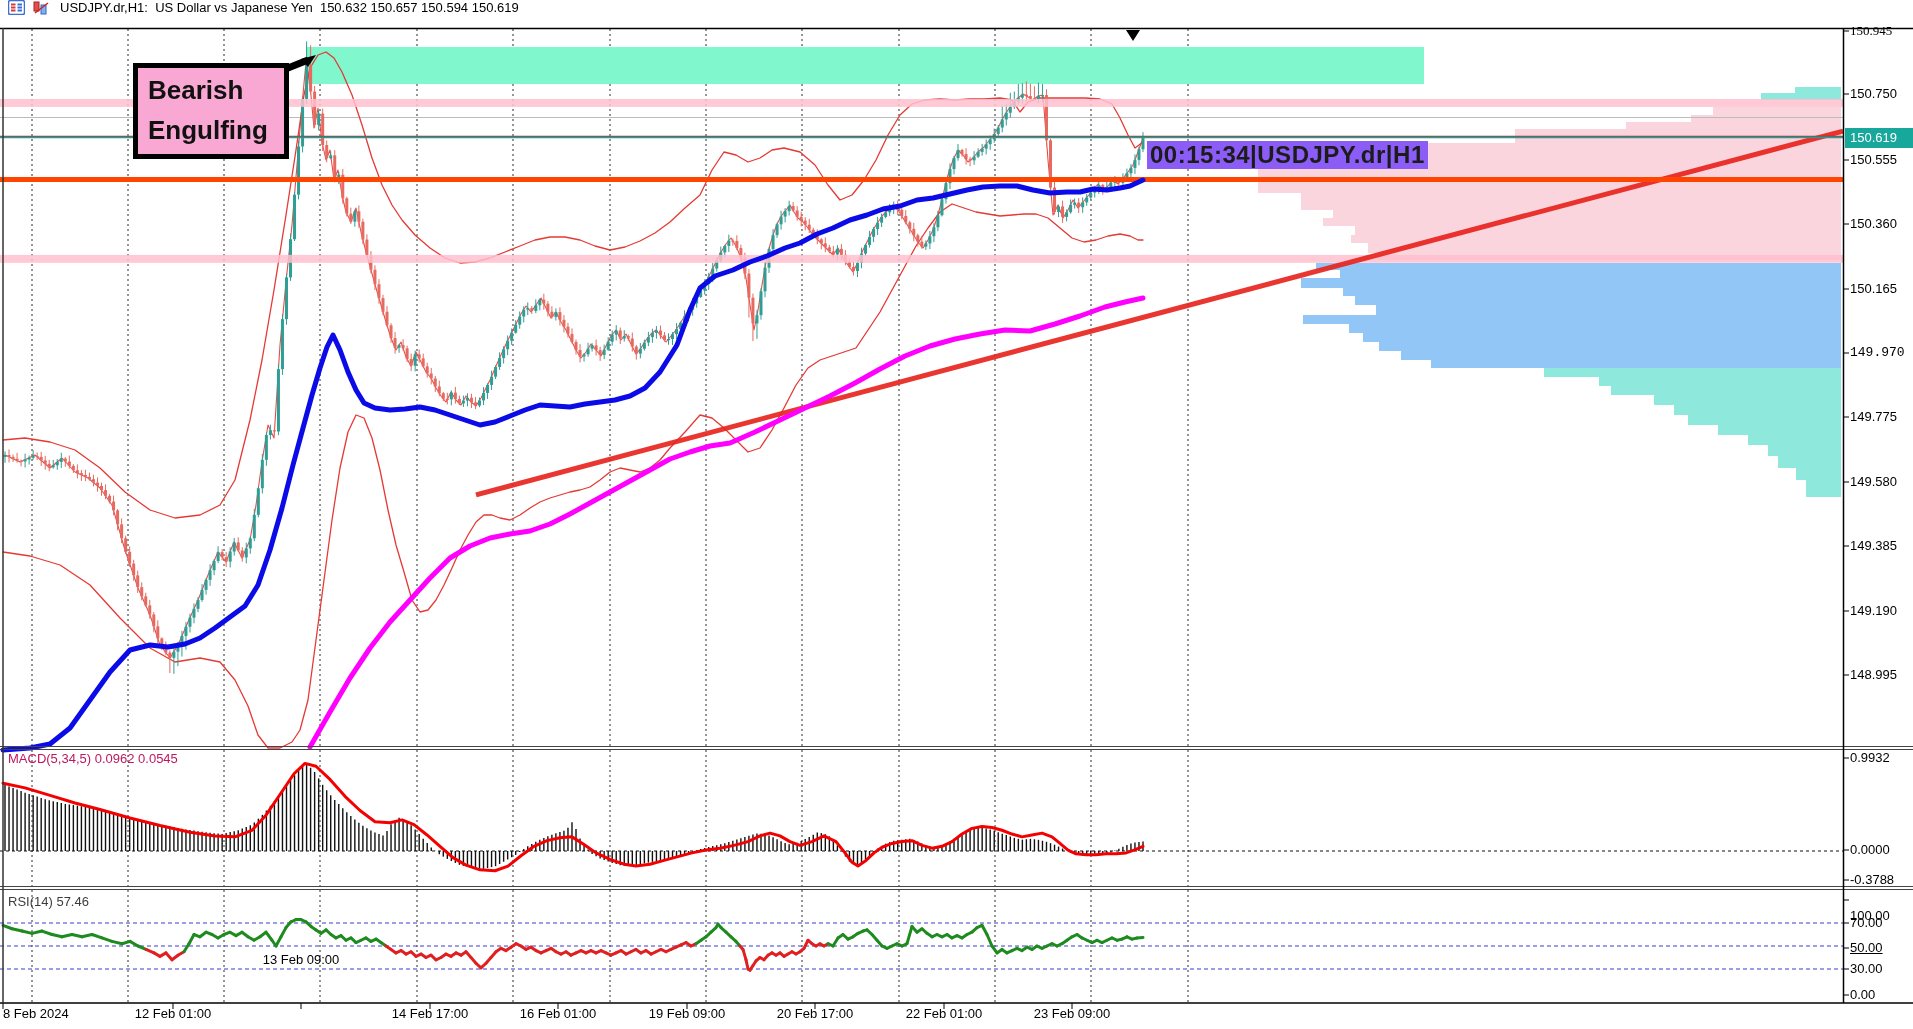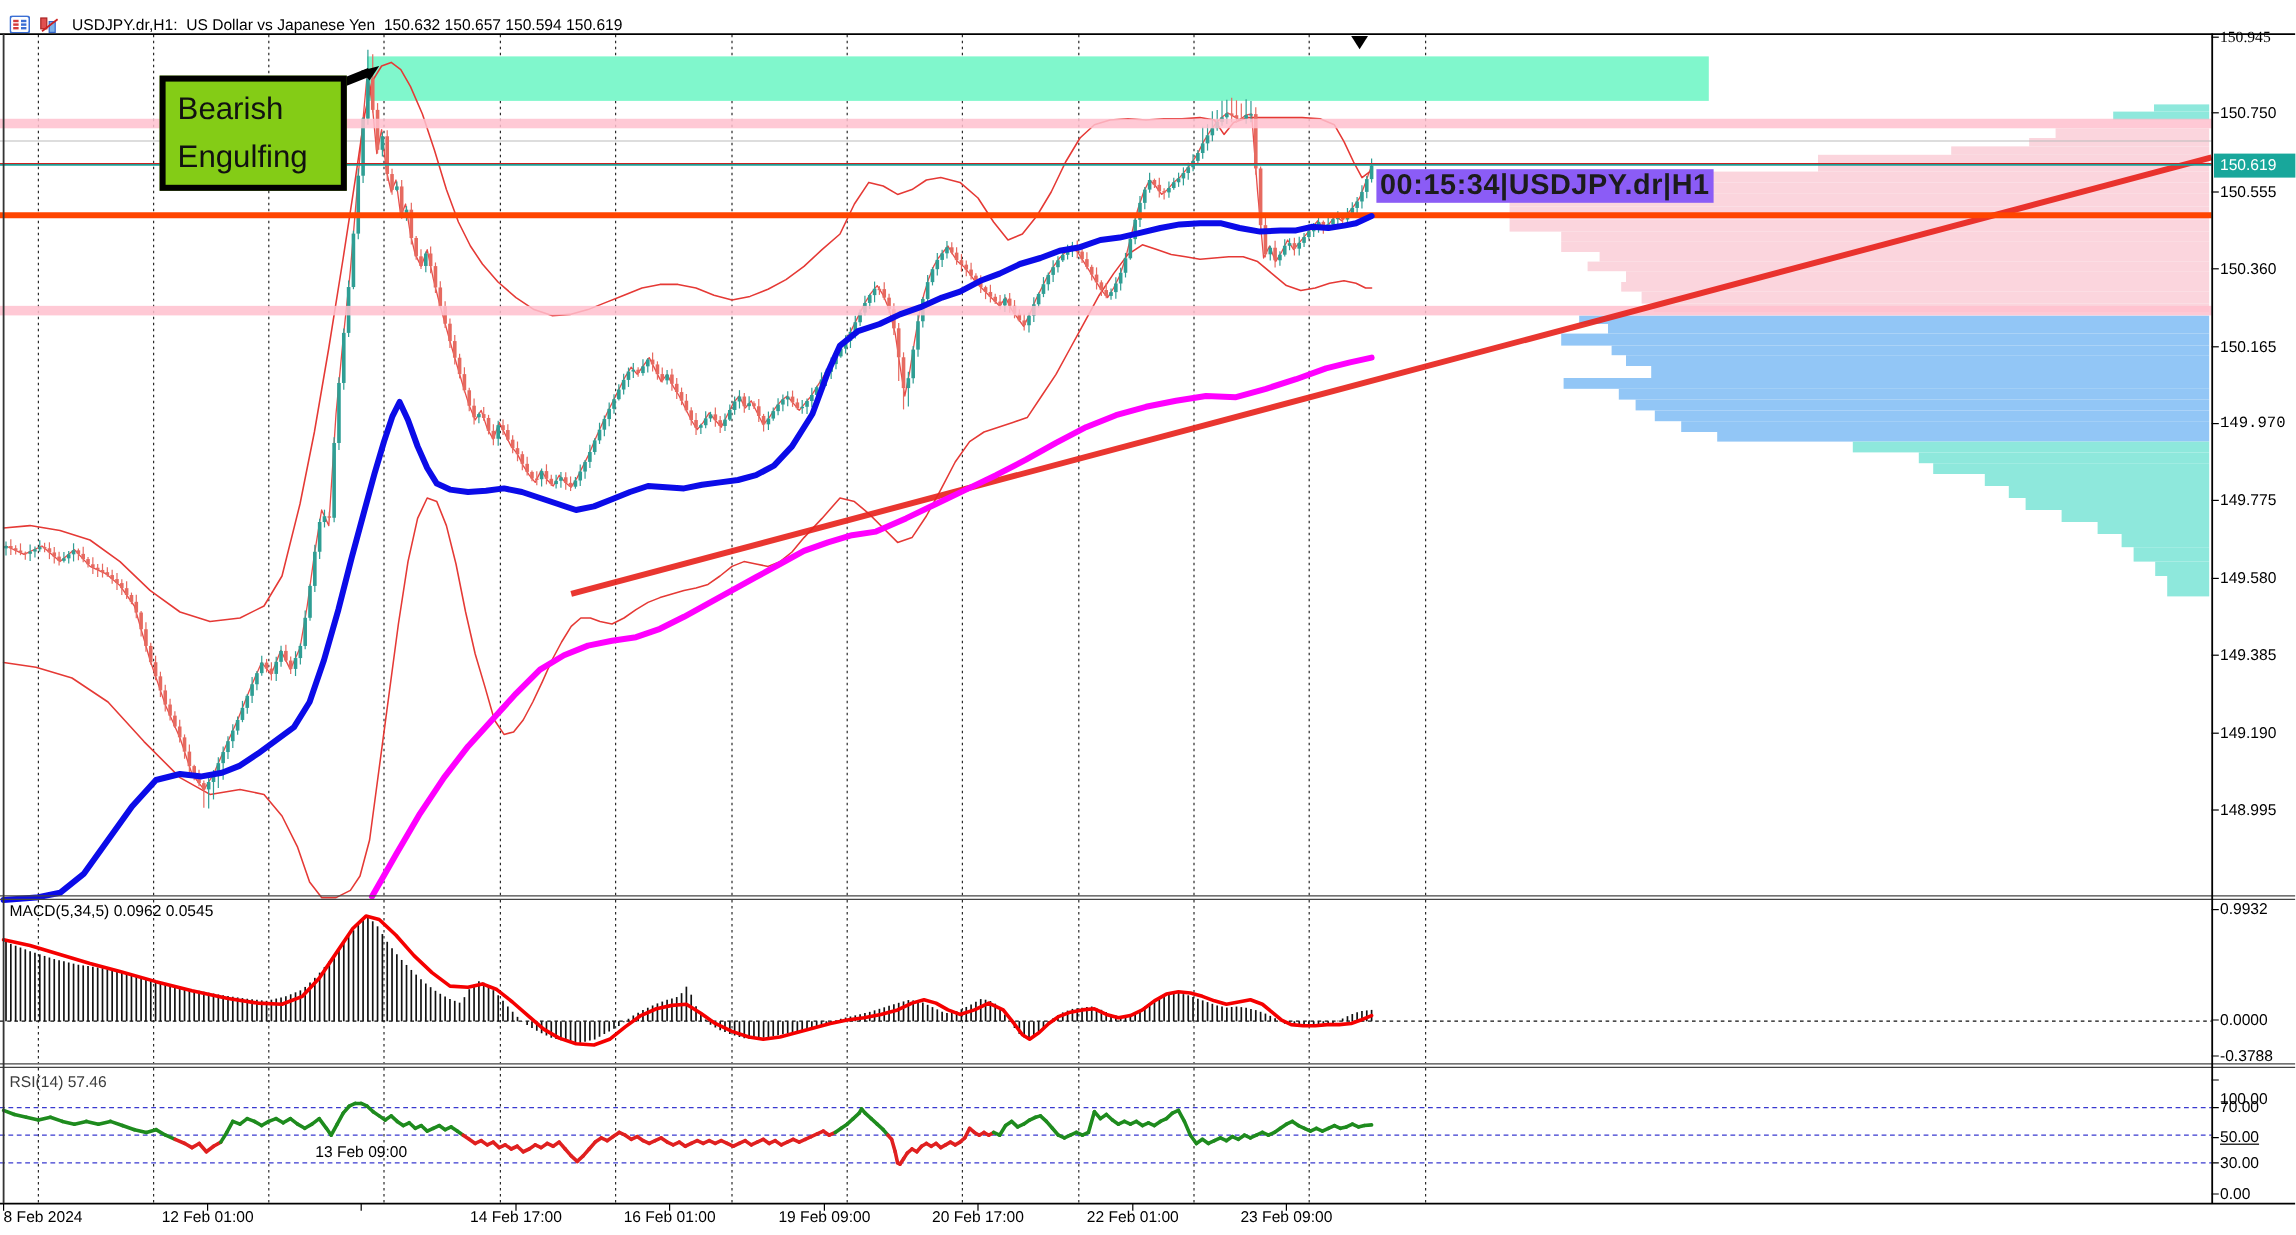--- a/index.html
+++ b/index.html
@@ -1,30 +1,30 @@
 <!DOCTYPE html>
 <html><head>
 <meta charset="utf-8">
 <style>
   html,body{margin:0;padding:0;background:#fff;}
   #screen{position:relative;width:1913px;height:1029px;background:#fff;overflow:hidden;
           font-family:"Liberation Sans",sans-serif;}
   .abs{position:absolute;}
-  #header{left:0;top:0;width:1913px;height:28px;background:#fff;display:flex;align-items:flex-end;}
+  #header{left:0;top:0;width:1913px;height:28px;background:#fff;display:flex;align-items:flex-start;}
   #header .ttl{font-size:13px;color:#000;margin-left:10px;white-space:pre;}
   .hicon{width:17px;height:15px;margin-left:8px;display:inline-block;}
   #chart-svg{left:0;top:0;}
   .lbl{position:absolute;font-size:13px;color:#000;white-space:nowrap;}
-  #bearish-box{left:133px;top:63px;width:136px;height:84px;border:5px solid #000;background:#84cc16;
-    font-weight:normal;font-size:26px;line-height:40px;padding:2px 0 0 10px;color:#111;z-index:6;}
+  #bearish-box{left:133px;top:63px;width:136px;height:84px;border:5px solid #000;background:#f9a8d4;
+    font-weight:bold;font-size:26px;line-height:40px;padding:2px 0 0 10px;color:#111;z-index:6;}
   #countdown{left:1147px;top:141px;font-weight:bold;font-size:24px;color:#1c1c1c;background:#8b5cf6;
     padding:0 3px;z-index:5;letter-spacing:0.5px;}
   #price-tag{left:1845px;top:128px;width:66px;height:20px;background:#18A79B;color:#fff;
     font-size:13px;line-height:20px;padding-left:5px;z-index:6;}
-  #macd-label{left:8px;top:751px;font-size:13px;color:#000000;text-align:right;}
+  #macd-label{left:8px;top:751px;font-size:13px;color:#be185d;text-align:right;}
   #rsi-label{left:8px;top:894px;font-size:13px;color:#3c3c3c;}
 </style>
 </head>
 <body>
 
 <div id="screen">
   <div id="header" class="abs">
     <span class="hicon">
       <svg width="17" height="15">
         <rect x="0.5" y="0.5" width="16" height="14" fill="#fff" stroke="#3B6FD4" stroke-width="1.5" rx="2"></rect>

